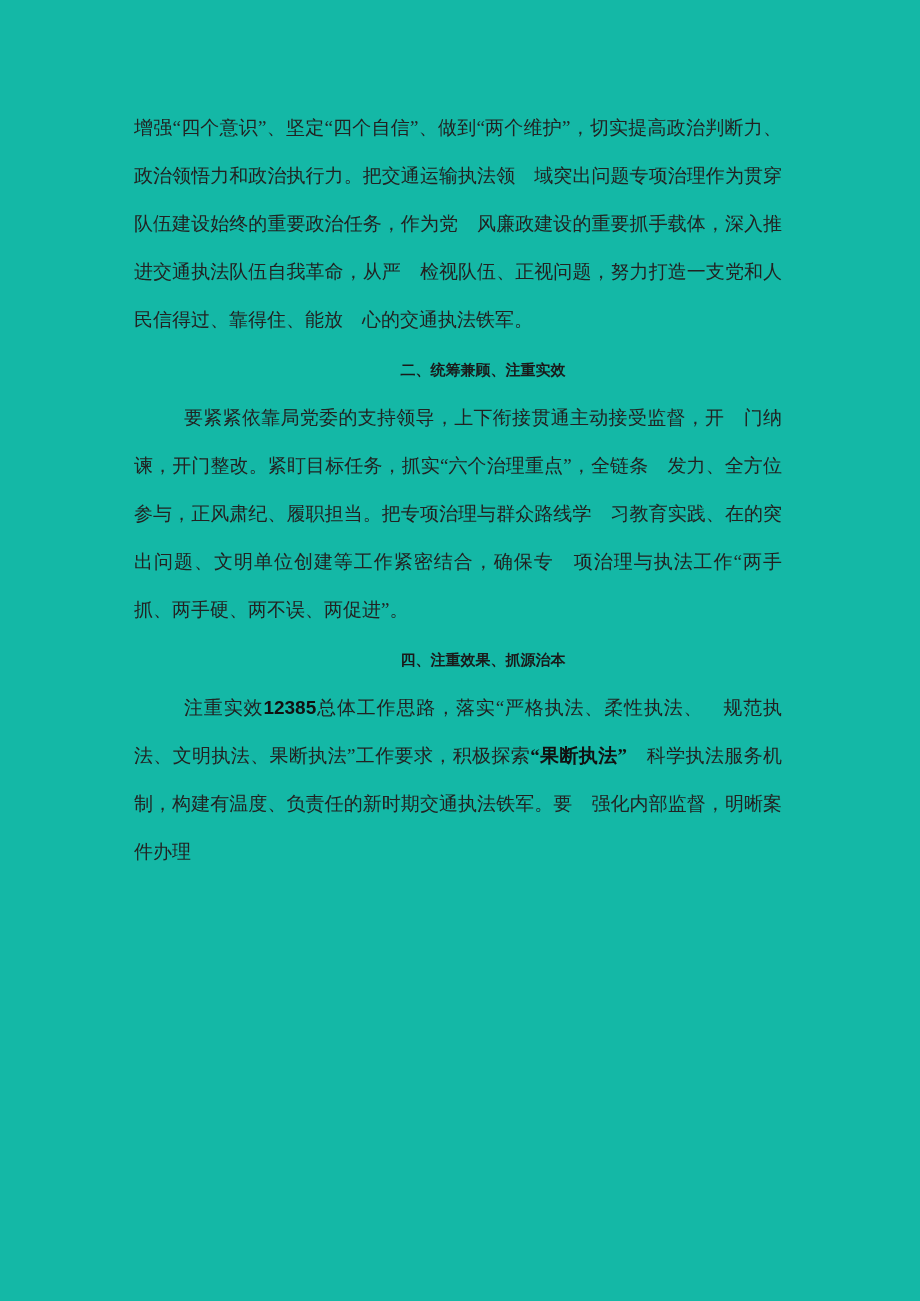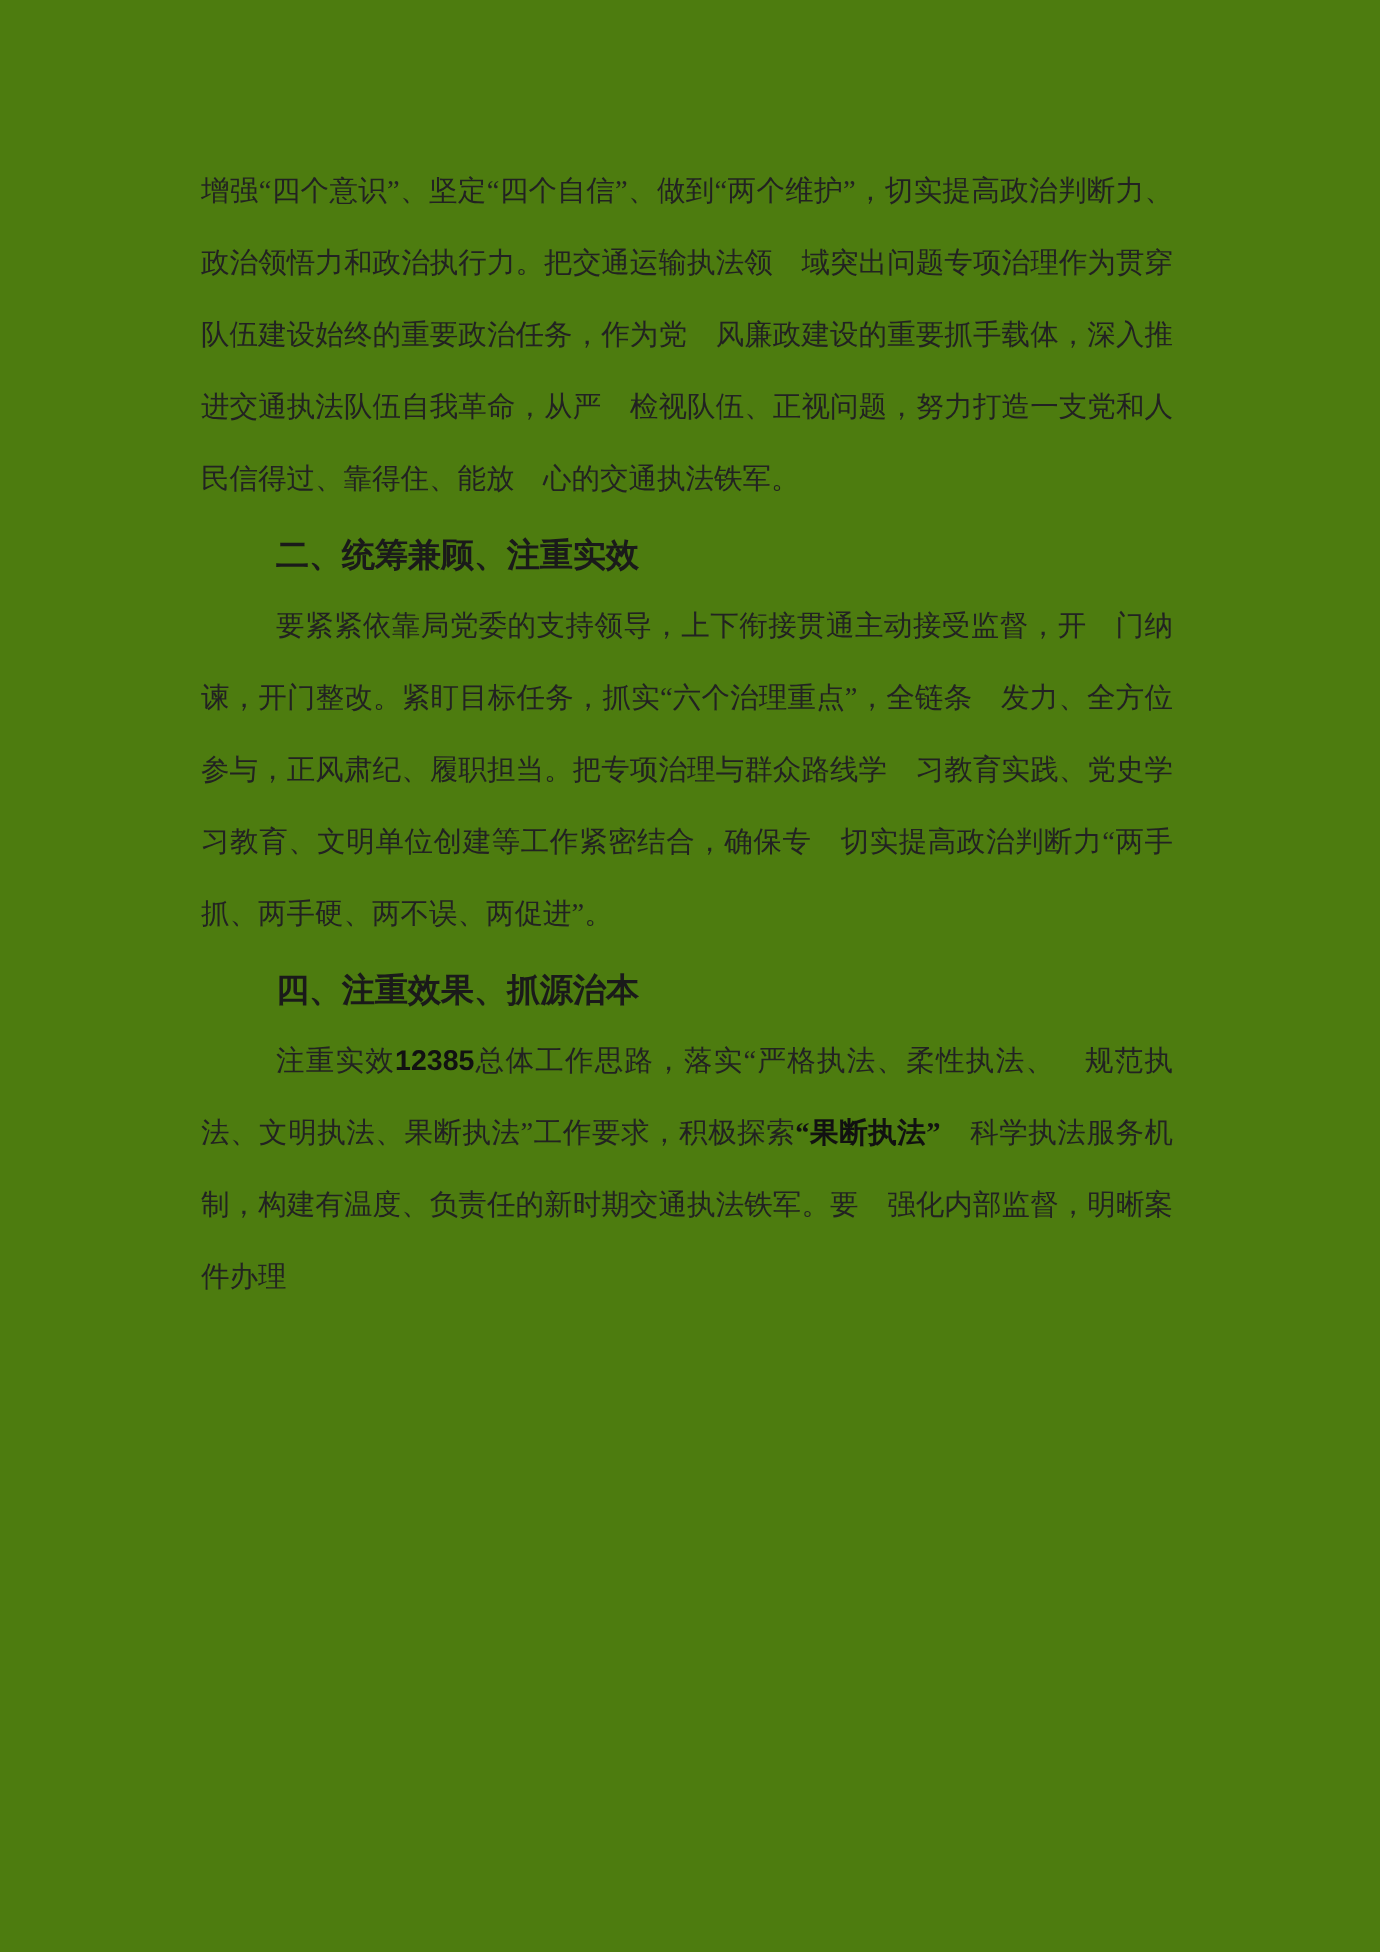--- a/index.html
+++ b/index.html
@@ -4,21 +4,21 @@
 <style>
   html, body {
     margin: 0;
     padding: 0;
     background: #ffffff;
   }
   .page {
     position: relative;
     width: 920px;
     height: 1301px;
-    background: #4d7c0f;
+    background: #14b8a6;
     overflow: hidden;
     box-sizing: border-box;
     padding: 104px 138px 0 134px;
   }
   .doc {
     font-family: "Liberation Serif", "DejaVu Serif", serif;
     font-size: 19px;
     line-height: 48px;
     color: #222222;
     text-align: justify;
@@ -26,27 +26,27 @@
   p.para {
     margin: 0;
     text-indent: 50px;
     word-break: break-all;
   }
   p.para.cont {
     text-indent: 0;
   }
   h2.hd {
     margin: 2px 0 0 0;
-    font-size: 22px;
+    font-size: 15px;
     line-height: 48px;
     font-weight: 700;
     text-indent: 50px;
     font-family: "Liberation Sans", "DejaVu Sans", sans-serif;
     color: #1a1a1a;
-    text-align: left;
+    text-align: center;
   }
   .bold-run {
     font-weight: 700;
     color: #111111;
   }
   .bold-num {
     font-weight: 700;
     color: #111111;
     font-family: "Liberation Sans", "DejaVu Sans", sans-serif;
   }
@@ -54,21 +54,21 @@
 </head>
 <body>
 
 <div class="page">
   <div class="doc">
 
     <p class="para cont">增强“四个意识”、坚定“四个自信”、做到“两个维护”，切实提高政治判断力、政治领悟力和政治执行力。把交通运输执法领　域突出问题专项治理作为贯穿队伍建设始终的重要政治任务，作为党　风廉政建设的重要抓手载体，深入推进交通执法队伍自我革命，从严　检视队伍、正视问题，努力打造一支党和人民信得过、靠得住、能放　心的交通执法铁军。</p>
 
     <h2 class="hd">二、统筹兼顾、注重实效</h2>
 
-    <p class="para">要紧紧依靠局党委的支持领导，上下衔接贯通主动接受监督，开　门纳谏，开门整改。紧盯目标任务，抓实“六个治理重点”，全链条　发力、全方位参与，正风肃纪、履职担当。把专项治理与群众路线学　习教育实践、党史学习教育、文明单位创建等工作紧密结合，确保专　切实提高政治判断力“两手抓、两手硬、两不误、两促进”。</p>
+    <p class="para">要紧紧依靠局党委的支持领导，上下衔接贯通主动接受监督，开　门纳谏，开门整改。紧盯目标任务，抓实“六个治理重点”，全链条　发力、全方位参与，正风肃纪、履职担当。把专项治理与群众路线学　习教育实践、在的突出问题、文明单位创建等工作紧密结合，确保专　项治理与执法工作“两手抓、两手硬、两不误、两促进”。</p>
 
 
 
     <h2 class="hd">四、注重效果、抓源治本</h2>
 
     <p class="para">
       <span>注重实效</span><span class="bold-num">12385</span><span>总体工作思路，落实“严格执法、柔性执法、　规范执法、文明执法、果断执法”工作要求，积极探索</span><span class="bold-run">“果断执法”</span><span>　科学执法服务机制，构建有温度、负责任的新时期交通执法铁军。要　强化内部监督，明晰案件办理</span>
     </p>
 
   </div>

